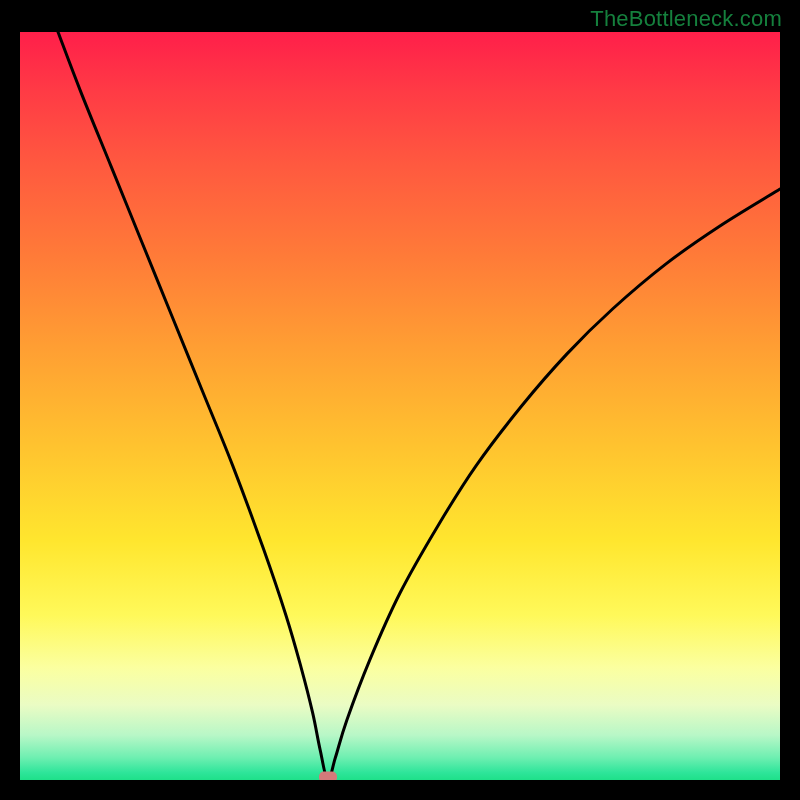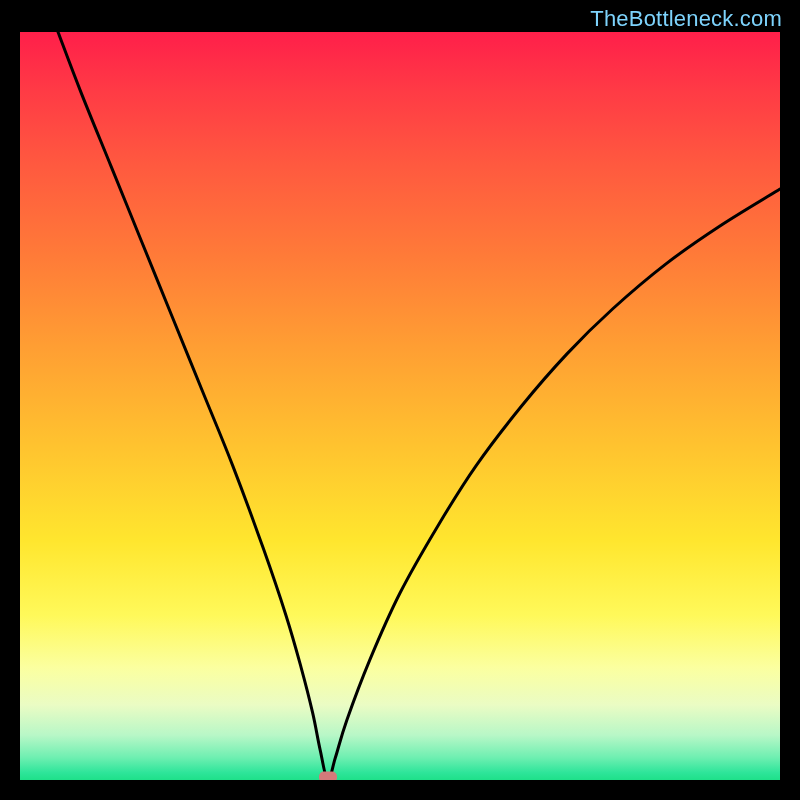--- a/index.html
+++ b/index.html
@@ -14,21 +14,21 @@
   .outer {
     position: relative;
     width: 800px;
     height: 800px;
     background: #000;
   }
   .watermark {
     position: absolute;
     top: 6px;
     right: 18px;
-    color: #7dd3fc;
+    color: #15803d;
     font-size: 22px;
     font-weight: 500;
     letter-spacing: 0.2px;
     user-select: none;
   }
   .plot {
     position: absolute;
     left: 20px;
     top: 32px;
     width: 760px;

